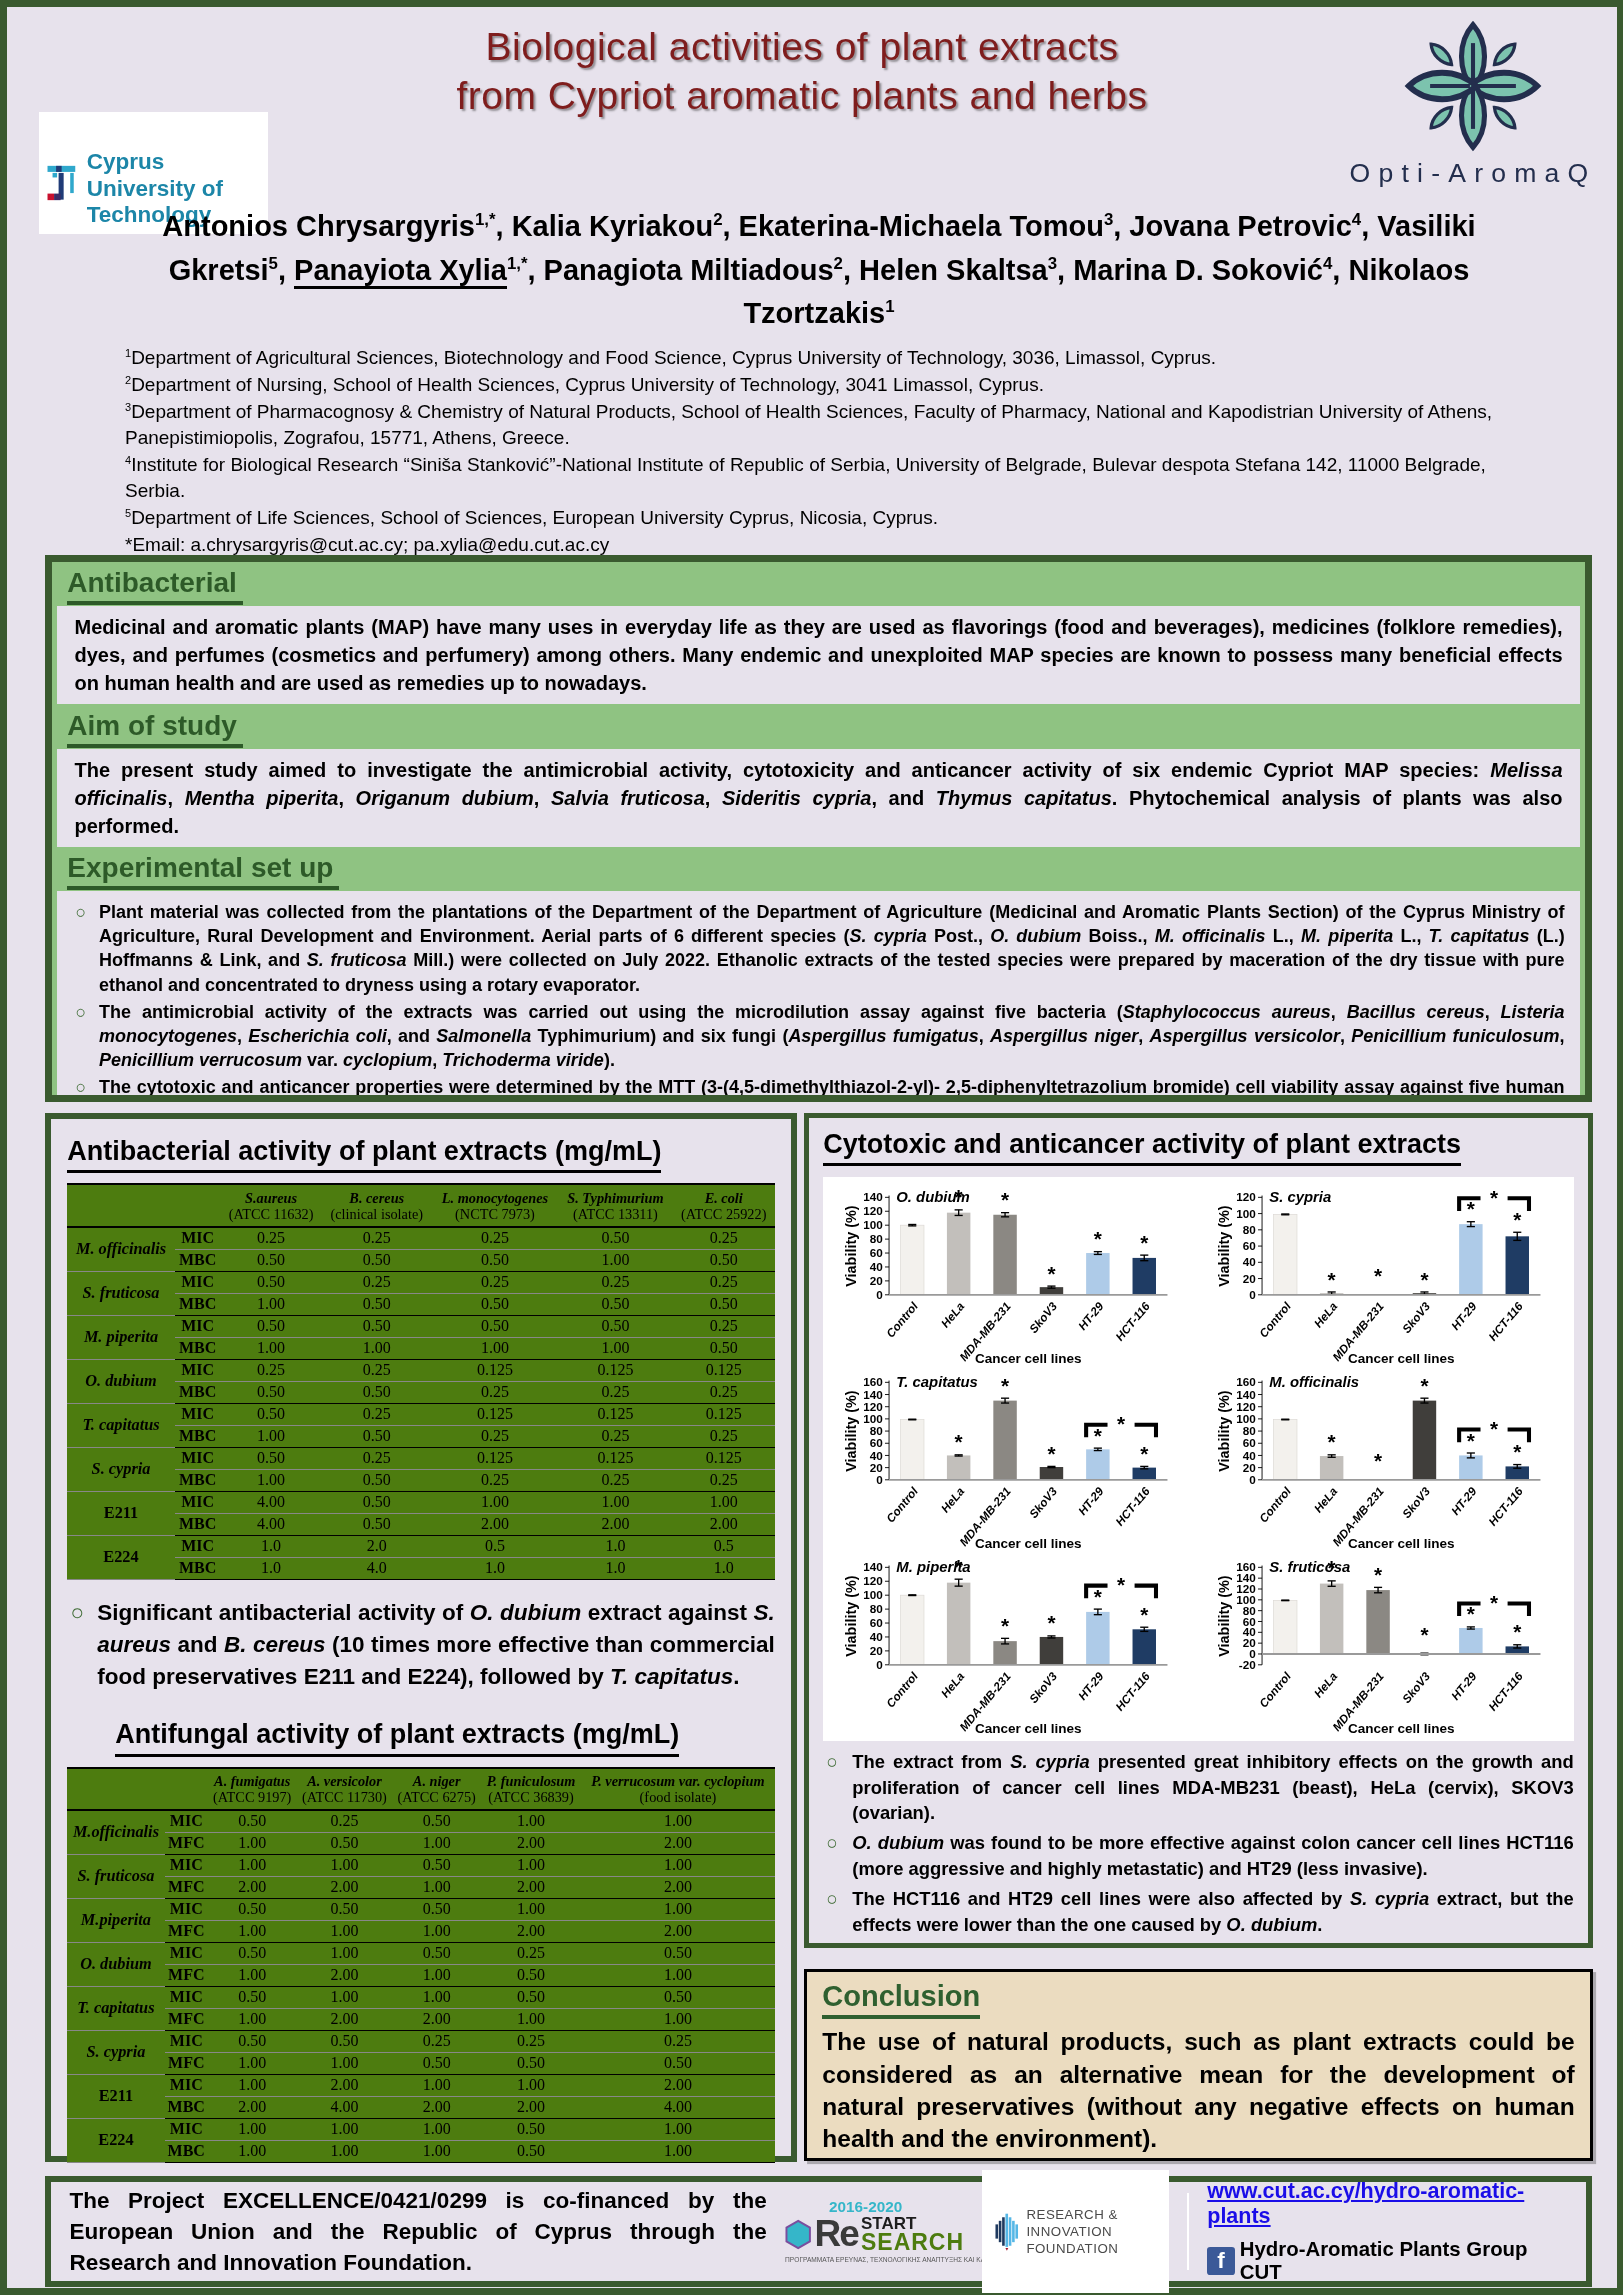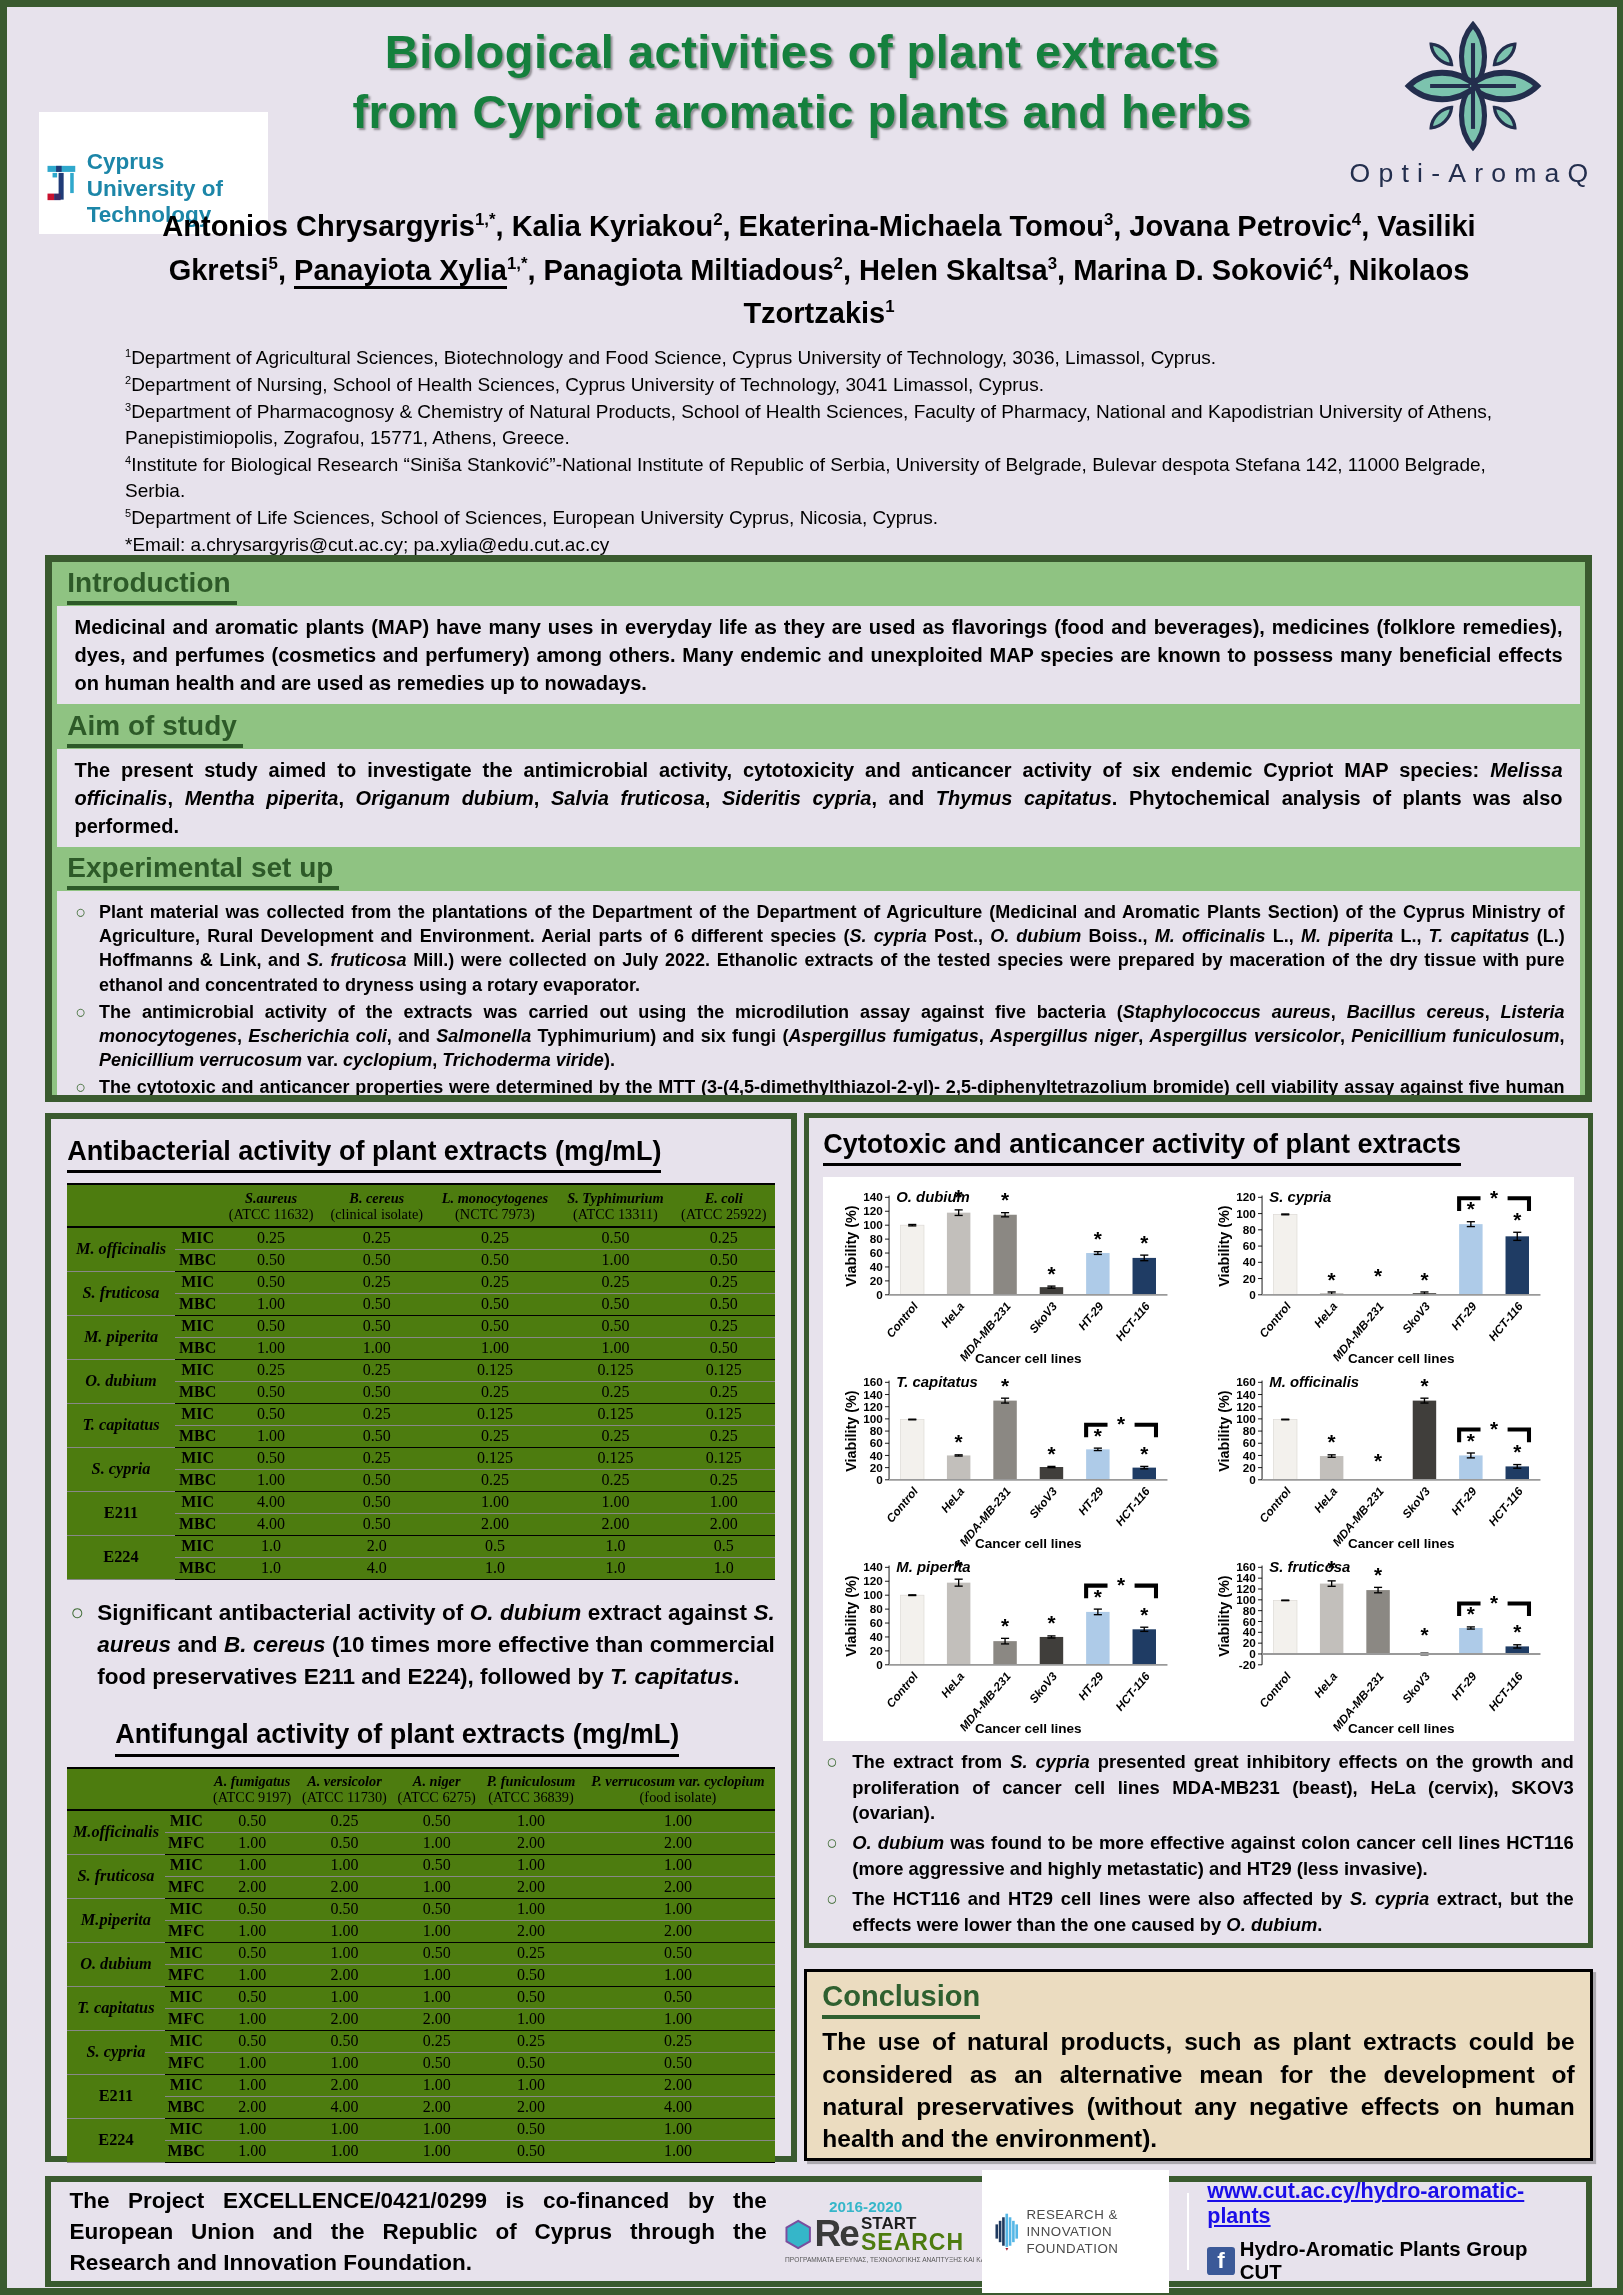--- a/index.html
+++ b/index.html
@@ -9,21 +9,21 @@
   .abs{position:absolute;box-sizing:border-box;}
   .it{font-style:italic;}
   .und{border-bottom:3.1px solid #000;}
   sup{font-size:58%;vertical-align:super;line-height:0;}
 
   
   #cut-logo{left:32px;top:105px;width:229px;height:122px;background:#fff;
             display:flex;align-items:flex-end;gap:9.2px;padding:5.1px 7.2px;}
   #cut-logo-text{color:#1C86A8;font-size:22.5px;font-weight:600;line-height:1.18;}
   #main-title{left:266px;top:15.3px;width:1058px;text-align:center;
-              color:#15803d;font-size:47px;font-weight:bold;line-height:1.26;
+              color:#7f1d1d;font-size:39px;font-weight:normal;line-height:1.26;
               text-shadow:2px 2px 2px rgba(40,40,40,.45);letter-spacing:0.5px;}
   #opti-logo{left:1323px;top:10.2px;width:286px;height:176px;text-align:center;}
   #opti-label{color:#232E4D;font-size:26.6px;letter-spacing:8.2px;font-weight:500;margin-top:1px;}
 
   
   #authors{left:148px;top:198px;width:1328px;text-align:center;
            font-size:29px;font-weight:bold;line-height:1.5;}
   #affiliations{left:118px;top:338px;width:1410px;font-size:19px;line-height:1.37;}
   #affiliations .aff-line{margin-bottom:1px;}
 
@@ -156,21 +156,21 @@
     <div class="aff-line"><sup>1</sup>Department of Agricultural Sciences, Biotechnology and Food Science, Cyprus University of Technology, 3036, Limassol, Cyprus.</div>
     <div class="aff-line"><sup>2</sup>Department of Nursing, School of Health Sciences, Cyprus University of Technology, 3041 Limassol, Cyprus.</div>
     <div class="aff-line"><sup>3</sup>Department of Pharmacognosy &amp; Chemistry of Natural Products, School of Health Sciences, Faculty of Pharmacy, National and Kapodistrian University of Athens, Panepistimiopolis, Zografou, 15771, Athens, Greece.</div>
     <div class="aff-line"><sup>4</sup>Institute for Biological Research “Siniša Stanković”-National Institute of Republic of Serbia, University of Belgrade, Bulevar despota Stefana 142, 11000 Belgrade, Serbia.</div>
     <div class="aff-line"><sup>5</sup>Department of Life Sciences, School of Sciences, European University Cyprus, Nicosia, Cyprus.</div>
     <div class="aff-line">*Email: a.chrysargyris@cut.ac.cy; pa.xylia@edu.cut.ac.cy</div>
   </div>
 
   <div id="main-box" class="abs">
     <div class="band-title">
-      <span>Introduction</span>
+      <span>Antibacterial</span>
     </div>
     <div class="body-block" id="intro-text">Medicinal and aromatic plants (MAP) have many uses in everyday life as they are used as flavorings (food and beverages), medicines (folklore remedies), dyes, and perfumes (cosmetics and perfumery) among others. Many endemic and unexploited MAP species are known to possess many beneficial effects on human health and are used as remedies up to nowadays.</div>
 
     <div class="band-title">
       <span>Aim of study</span>
     </div>
     <div class="body-block" id="aim-text">The present study aimed to investigate the antimicrobial activity, cytotoxicity and anticancer activity of six endemic Cypriot MAP species: <span class="it">Melissa officinalis</span>, <span class="it">Mentha piperita</span>, <span class="it">Origanum dubium</span>, <span class="it">Salvia fruticosa</span>, <span class="it">Sideritis cypria</span>, and <span class="it">Thymus capitatus</span>. Phytochemical analysis of plants was also performed.</div>
 
     <div class="band-title">
       <span>Experimental set up</span>

